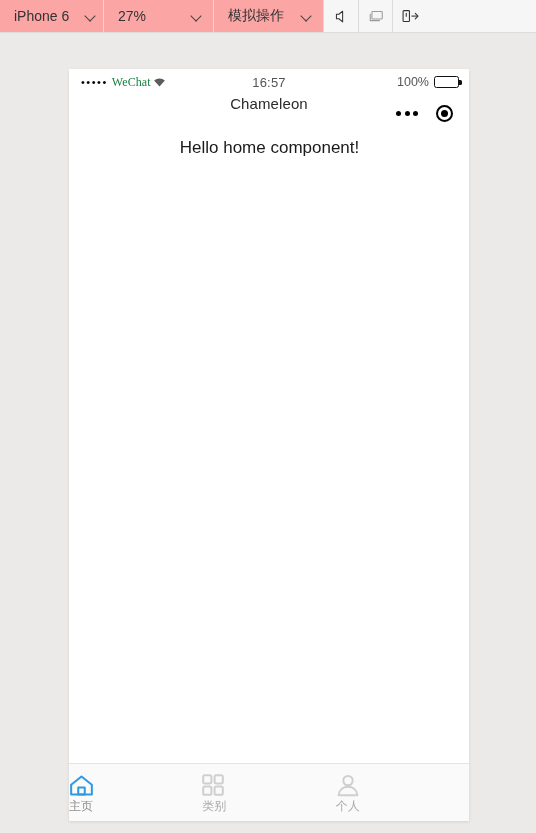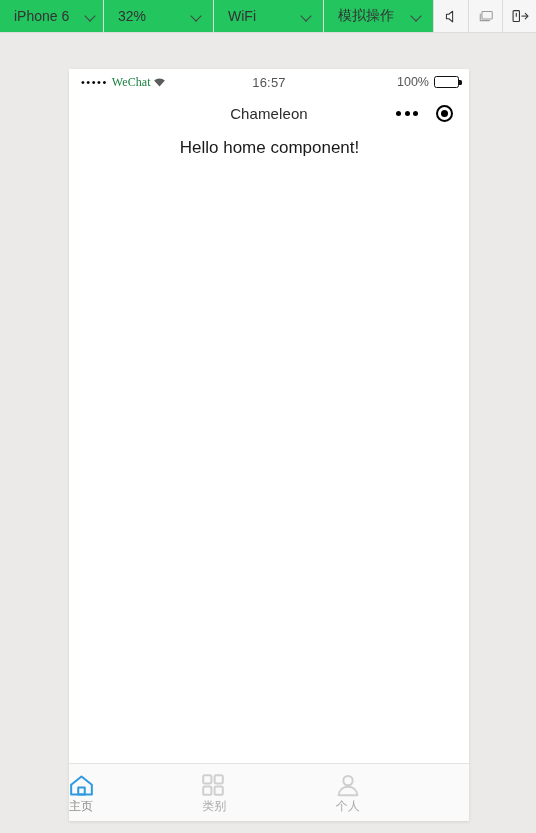--- a/index.html
+++ b/index.html
@@ -26,21 +26,21 @@
     position: relative;
   }
 
   .tb-select {
     display: flex;
     align-items: center;
     justify-content: space-between;
     border-right: 1px solid #dcdcdc;
     padding: 0 10px 0 14px;
     cursor: default;
-    background: #22c55e;
+    background: #fca5a5;
   }
   .tb-select:first-child { border-left: none; }
 
   .tb-select .lbl {
     font-size: 14px;
     color: #333;
     white-space: nowrap;
   }
 
   .chev {
@@ -159,21 +159,20 @@
     border-radius:0 1.5px 1.5px 0;
   }
   .battery .fill { height:100%; width:100%; background:#111; border-radius:1px; }
 
   
   .navbar {
     height: 36px;
     flex: 0 0 36px;
     background: #fff;
     display: flex;
-    align-items: center;
     position: relative;
   }
   .nav-title {
     position: absolute;
     left: 0; right: 0;
     text-align: center;
     font-size: 15px;
     color: #2b2b2b;
     letter-spacing: .1px;
   }
@@ -238,28 +237,24 @@
 <body>
 
 <div class="toolbar">
 
   <div class="tb-select sel-device">
     <span class="lbl">iPhone 6</span>
     <span class="chev"></span>
   </div>
 
   <div class="tb-select sel-zoom">
-    <span class="lbl">32%</span>
+    <span class="lbl">27%</span>
     <span class="chev"></span>
   </div>
 
-  <div class="tb-select sel-net">
-    <span class="lbl">WiFi</span>
-    <span class="chev"></span>
-  </div>
 
   <div class="tb-select sel-sim">
     <span class="lbl">模拟操作</span>
     <span class="chev"></span>
   </div>
 
   <div class="tb-icons">
     <div class="tb-icon">
       <svg width="15" height="15" viewBox="0 0 16 16">
         <path d="M9.2 2.3 L5.2 5.6 H2.6 V10.4 H5.2 L9.2 13.7 Z" fill="none" stroke="#333" stroke-width="1.1" stroke-linejoin="round"></path>

